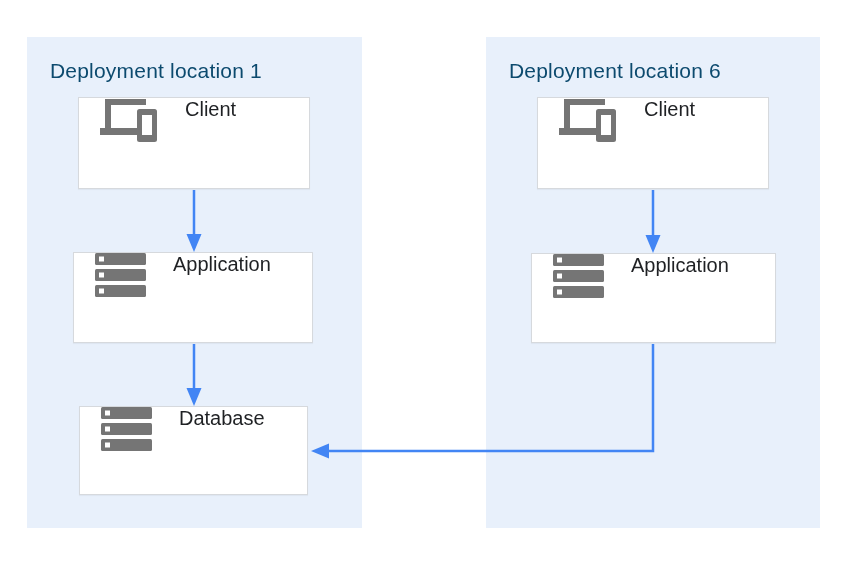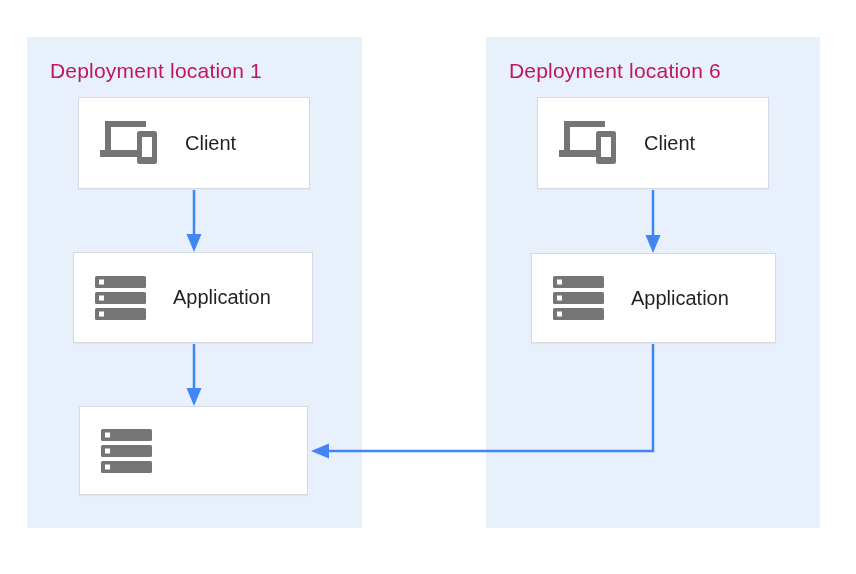--- a/index.html
+++ b/index.html
@@ -5,28 +5,28 @@
   html,body { margin:0; padding:0; background:#ffffff; }
   .canvas {
     position:relative; width:856px; height:574px; background:#ffffff;
     font-family:"Liberation Sans", sans-serif; overflow:hidden;
   }
   .panel { position:absolute; background:#E8F0FB; }
   #panel-1 { left:27px; top:37px; width:335px; height:491px; }
   #panel-2 { left:486px; top:37px; width:334px; height:491px; }
   .panel-title {
     position:absolute; left:23px; top:21px;
-    font-size:21px; line-height:26px; color:#be185d; letter-spacing:0.2px;
+    font-size:21px; line-height:26px; color:#0c4a6e; letter-spacing:0.2px;
     white-space:nowrap;
   }
   .node {
     position:absolute; background:#ffffff;
     border:1px solid #D6D9DD; box-sizing:border-box;
     box-shadow:0 1px 1px rgba(0,0,0,0.04);
-    display:flex; align-items:center; gap:27px; padding-left:21px;
+    display:flex; gap:27px; padding-left:21px;
     font-size:20px; color:#1F2124;
   }
   #node-client-1 { left:78px;  top:97px;  width:232px; height:92px; }
   #node-app-1    { left:73px;  top:252px; width:240px; height:91px; }
   #node-db-1     { left:79px;  top:406px; width:229px; height:89px; }
   #node-client-2 { left:537px; top:97px;  width:232px; height:92px; }
   #node-app-2    { left:531px; top:253px; width:245px; height:90px; }
   .node-icon { flex:0 0 auto; display:block; }
   .node-label { white-space:nowrap; }
   .arrows { position:absolute; left:0; top:0; pointer-events:none; }
@@ -94,20 +94,21 @@
         <rect x="0" y="0" width="51" height="12" rx="1.5"></rect>
         <rect x="0" y="16" width="51" height="12" rx="1.5"></rect>
         <rect x="0" y="32" width="51" height="12" rx="1.5"></rect>
       </g>
       <g fill="#ffffff">
         <rect x="4" y="3.5" width="5" height="5"></rect>
         <rect x="4" y="19.5" width="5" height="5"></rect>
         <rect x="4" y="35.5" width="5" height="5"></rect>
       </g>
     </svg>
+    <span class="node-label">Database</span>
   </div>
 
   <div class="node" id="node-client-2">
     <svg class="node-icon" width="58" height="46" viewBox="0 0 58 46">
       <g fill="#757575">
         <rect x="5" y="1" width="41" height="6"></rect>
         <rect x="5" y="1" width="6" height="29"></rect>
         <rect x="0" y="30" width="37" height="7"></rect>
         <rect x="37" y="11" width="20" height="33" rx="2.5"></rect>
       </g>

